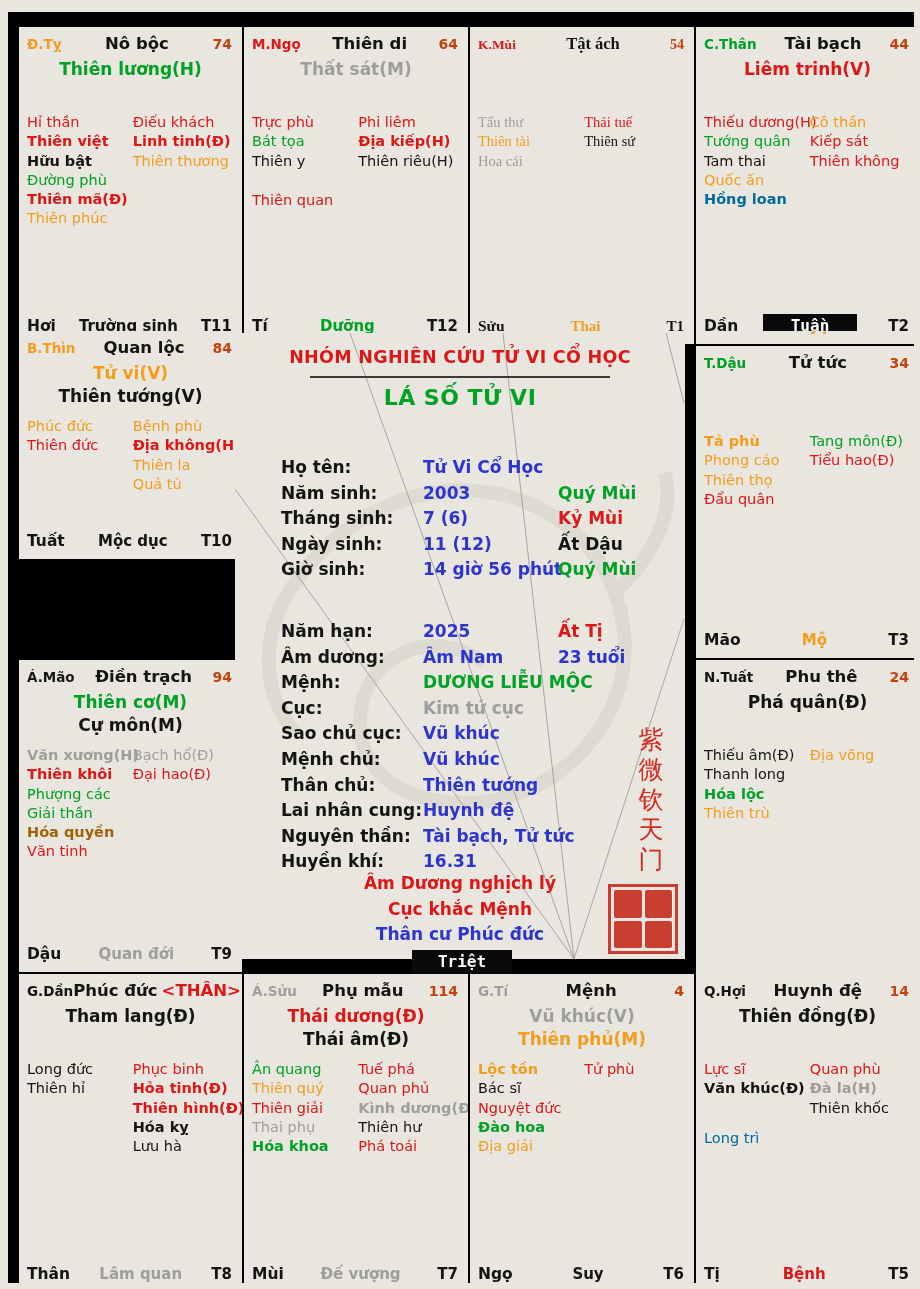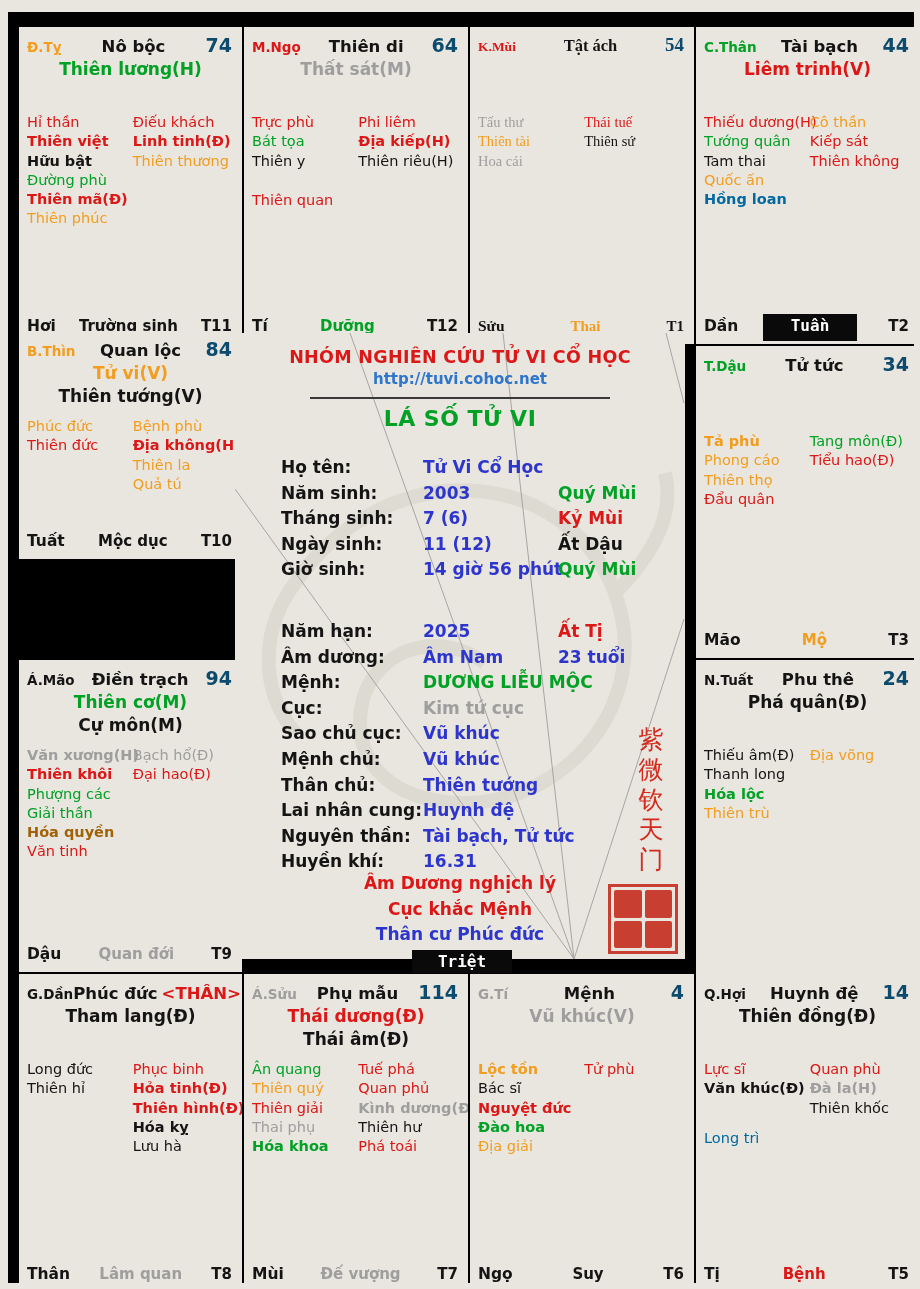--- a/index.html
+++ b/index.html
@@ -4,21 +4,21 @@
 <style>
   html,body{margin:0;padding:0;}
   body{width:920px;height:1289px;background:#e9e6df;font-family:"DejaVu Sans","Liberation Sans",sans-serif;position:relative;overflow:hidden;}
   #stage{position:absolute;left:0;top:0;width:920px;height:1289px;}
   #board{position:absolute;left:8px;top:12px;width:904px;height:1269px;background:#000;border:1px solid #000;}
   .cell{position:absolute;background:#e9e6df;overflow:hidden;}
   .cell-head{position:relative;height:24px;padding:7px 10px 0 8px;display:flex;align-items:baseline;}
   .branch{font-size:13.5px;font-weight:bold;flex:0 0 auto;}
   .palace-wrap{flex:1 1 auto;text-align:center;font-size:16.5px;font-weight:bold;color:#141414;white-space:nowrap;}
   .palace-tag{color:#db1717;margin-left:4px;}
-  .cellnum{flex:0 0 auto;font-size:19px;font-weight:bold;color:#0c4a6e;}
+  .cellnum{flex:0 0 auto;font-size:14px;font-weight:bold;color:#c2410c;}
   .mains{position:absolute;left:0;right:0;top:31px;height:52px;text-align:center;}
   .mainstar{font-size:17px;font-weight:bold;line-height:23px;white-space:nowrap;}
   .stars{position:absolute;left:0;right:0;top:86px;bottom:40px;}
   .scol{position:absolute;top:0;}
   .scol-l{left:8px;width:48%;}
   .scol-r{left:51%;width:48%;}
   .star{font-size:14.5px;line-height:19.3px;white-space:nowrap;}
   .star.b{font-weight:bold;}
   .cell-foot{position:absolute;left:0;right:0;bottom:9px;padding:0 10px 0 8px;display:flex;align-items:baseline;font-weight:bold;}
   .foot-branch{flex:0 0 auto;font-size:15.5px;color:#141414;}
@@ -35,21 +35,21 @@
   .igroup{position:absolute;left:0;width:450px;}
   #g1{top:122px;} #g2{top:286px;}
   .irow{display:grid;grid-template-columns:142px 135px auto;padding-left:46px;line-height:25.6px;}
   .ilabel{font-size:17px;font-weight:bold;color:#141414;white-space:nowrap;}
   .ival{font-size:17px;font-weight:bold;white-space:nowrap;}
   .iextra{font-size:17px;font-weight:bold;white-space:nowrap;}
   #notes{position:absolute;top:538px;left:0;width:450px;text-align:center;}
   .note{font-size:17px;font-weight:bold;line-height:25.5px;}
   
   .badge{position:absolute;background:#0a0a0a;color:#fff;font-family:"DejaVu Sans Mono","Liberation Mono",monospace;font-weight:bold;font-size:16px;text-align:center;line-height:23px;z-index:30;padding:0 2px;}
-  #badge-tuan{left:763px;top:314px;width:90px;height:27px;}
+  #badge-tuan{left:763px;top:314px;width:90px;height:17px;}
   #badge-triet{left:412px;top:950px;width:96px;height:23px;}
   
   #seal-col{position:absolute;left:398px;top:392px;width:36px;text-align:center;z-index:5;}
   .seal-char{font-family:"DejaVu Serif","Liberation Serif",serif;color:#d42a1d;font-size:25px;line-height:30px;}
   #seal-stamp{position:absolute;left:373px;top:551px;width:58px;height:58px;border:3px solid #c63022;z-index:5;display:grid;grid-template-columns:1fr 1fr;grid-template-rows:1fr 1fr;gap:3px;padding:3px;opacity:.92;}
   #seal-stamp div{background:#c63022;border-radius:2px;}
   svg{display:block;}
 </style>
 </head>
 <body>
@@ -337,26 +337,27 @@
         </div>
       </div>
       <div class="cell" style="left: 461px; top: 961px; width: 224px; height: 318px;">
         <div class="cell-head">
           <span class="branch" style="color: rgb(158, 158, 158);">G.Tí</span>
           <span class="palace-wrap">Mệnh</span>
           <span class="cellnum">4</span>
         </div>
         <div class="mains">
           <div class="mainstar" style="color: rgb(158, 158, 158);">Vũ khúc(V)</div>
+          <div class="mainstar" style="color: rgb(242, 157, 30);">Thiên phủ(M)</div>
         </div>
         <div class="stars">
           <div class="scol scol-l">
             <div class="star b" style="color: rgb(242, 157, 30);">Lộc tồn</div>
             <div class="star" style="color: rgb(20, 20, 20);">Bác sĩ</div>
-            <div class="star" style="color: rgb(219, 23, 23); font-weight: bold;">Nguyệt đức</div>
+            <div class="star" style="color: rgb(219, 23, 23);">Nguyệt đức</div>
             <div class="star b" style="color: rgb(0, 161, 37);">Đào hoa</div>
             <div class="star" style="color: rgb(242, 157, 30);">Địa giải</div>
           </div>
           <div class="scol scol-r">
             <div class="star" style="color: rgb(219, 23, 23);">Tử phù</div>
           </div>
         </div>
         <div class="cell-foot">
           <span class="foot-branch">Ngọ</span>
           <span class="foot-stage" style="color: rgb(20, 20, 20);">Suy</span>
@@ -404,21 +405,20 @@
         <line x1="115" y1="0" x2="339" y2="626"></line>
         <line x1="268" y1="0" x2="339" y2="626"></line>
         <line x1="0" y1="156" x2="339" y2="626"></line>
         <line x1="449" y1="286" x2="339" y2="626"></line>
         <line x1="431" y1="0" x2="449" y2="70"></line>
       </g>
     </svg>
 
     <div class="chead">
       <div class="org">NHÓM NGHIÊN CỨU TỬ VI CỔ HỌC</div>
-      <div class="url">http://tuvi.cohoc.net</div>
       <div class="sepline"></div>
       <div class="ctitle">LÁ SỐ TỬ VI</div>
     </div>
 
     <div class="igroup" id="g1">
         <div class="irow">
           <span class="ilabel">Họ tên:</span>
           <span class="ival" style="color: rgb(45, 53, 204);">Tử Vi Cổ Học</span>
           <span class="iextra" style="color: rgb(20, 20, 20);"></span>
         </div>

